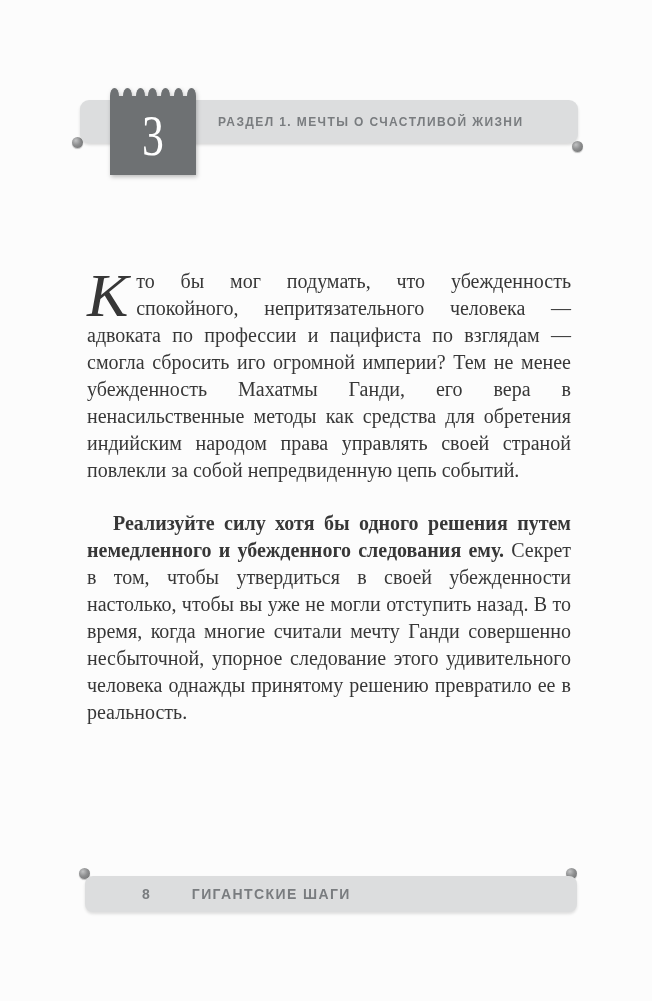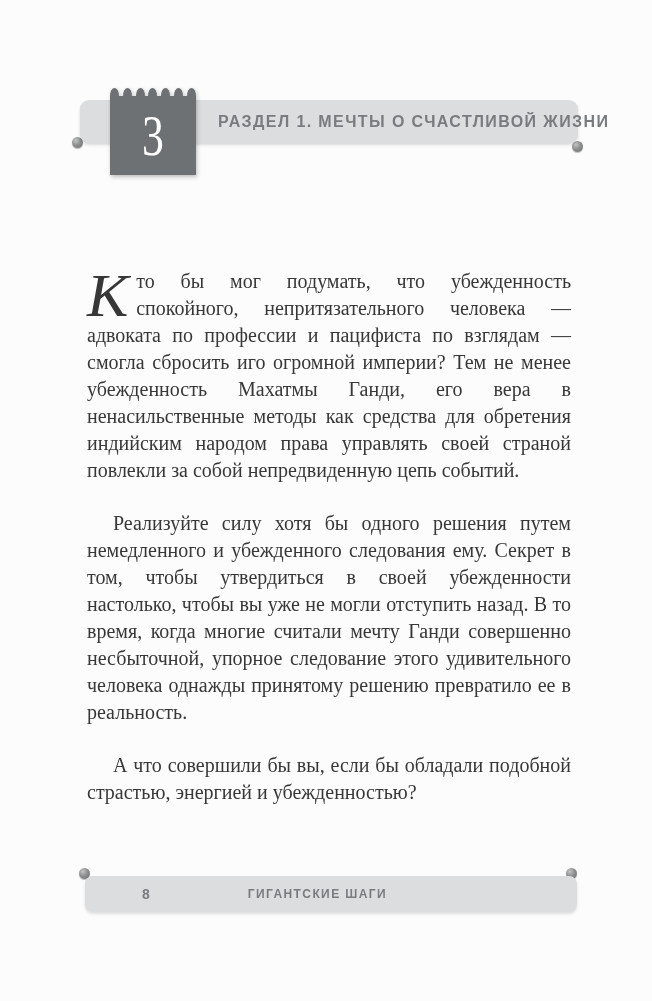--- a/index.html
+++ b/index.html
@@ -36,21 +36,21 @@
     position:absolute;left:80px;top:100px;width:498px;height:43px;
     background:var(--bar-gray);
     border-radius:9px;
     box-shadow:0 2px 3px rgba(0,0,0,.14);
     z-index:1;
     display:flex;align-items:center;
   }
   .header-title{
     margin-left:138px;
     font-family:"Liberation Sans","DejaVu Sans",sans-serif;
-    font-weight:bold;font-size:16px;letter-spacing:1.4px;
+    font-weight:bold;font-size:12px;letter-spacing:1.4px;
     color:var(--muted-text);
     white-space:nowrap;
   }
 
   .chapter-tab{
     position:absolute;left:110px;top:88px;width:86px;z-index:2;
     filter:drop-shadow(1px 2px 2px rgba(0,0,0,.25));
   }
   .teeth{
     height:8px;display:flex;justify-content:space-between;overflow:visible;
@@ -80,35 +80,35 @@
   }
   .page-body p{margin:0 0 26px 0;}
   .indent{text-indent:26px;}
   .dropcap{
     float:left;
     font-style:italic;
     font-size:62px;line-height:48px;
     margin:3px 8px 0 0;
   }
   .ital{}
-  .bold{font-weight:normal;}
+  .bold{font-weight:bold;}
 
   
   .footer-bar{
     position:absolute;left:85px;top:876px;width:492px;height:36px;
     background:var(--bar-gray);
     border-radius:8px;
     box-shadow:0 2px 3px rgba(0,0,0,.12);
     z-index:1;
     display:flex;align-items:center;
     font-family:"Liberation Sans","DejaVu Sans",sans-serif;
     font-weight:bold;color:var(--muted-text);
   }
   .page-number{margin-left:57px;font-size:14px;}
-  .book-title{margin-left:98px;font-size:12px;letter-spacing:1.4px;}
+  .book-title{margin-left:42px;font-size:14px;letter-spacing:1.4px;}
 </style>
 </head>
 <body>
 
 <div class="page">
 
   <div class="rivet rivet-hl"></div>
   <div class="rivet rivet-hr"></div>
 
   <div class="header-bar">
@@ -128,21 +128,20 @@
     <div class="tab-body">
       <span class="chapter-number">3</span>
     </div>
   </div>
 
   <main class="page-body">
     <p><span class="dropcap">К</span><span class="ital">то бы мог подумать</span><span>, что убежденность спокойного, непритязательного человека — адвоката по профессии и пацифиста по взглядам — смогла сбросить иго огромной империи? Тем не менее убежденность Махатмы Ганди, его вера в ненасильственные методы как средства для обретения индийским народом права управлять своей страной повлекли за собой непредвиденную цепь событий.</span></p>
 
     <p class="indent"><span class="bold">Реализуйте силу хотя бы одного решения путем немедленного и убежденного следования ему.</span><span> Секрет в том, чтобы утвердиться в своей убежденности настолько, чтобы вы уже не могли отступить назад. В то время, когда многие считали мечту Ганди совершенно несбыточной, упорное следование этого удивительного человека однажды принятому решению превратило ее в реальность.</span></p>
 
-    <p class="indent ital">А что совершили бы вы, если бы обладали подобной страстью, энергией и убежденностью?</p>
   </main>
 
   <div class="rivet rivet-fl"></div>
   <div class="rivet rivet-fr"></div>
 
   <footer class="footer-bar">
     <span class="page-number">8</span>
     <span class="book-title">ГИГАНТСКИЕ ШАГИ</span>
   </footer>
 

